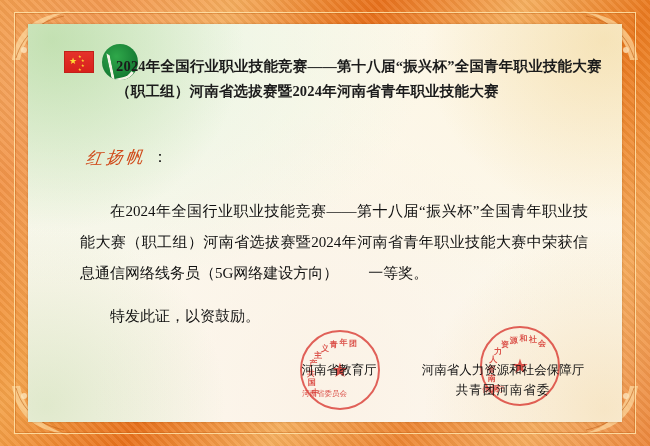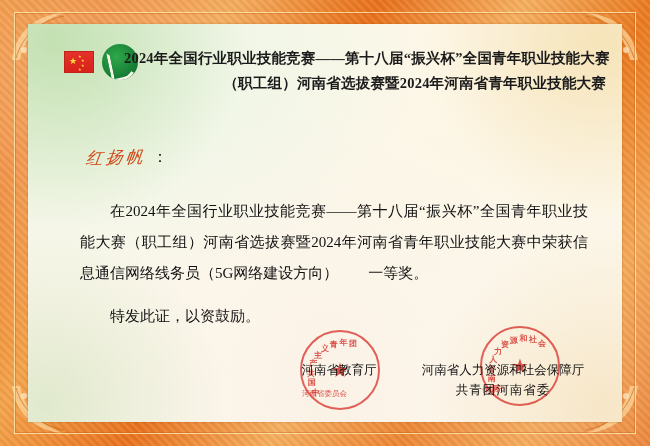--- a/index.html
+++ b/index.html
@@ -156,23 +156,22 @@
     border-top-color: transparent;
     border-right-color: transparent;
     border-radius: 0 0 60% 10%;
     transform: rotate(-12deg);
   }
 
   .title-block {
     position: absolute;
     left: 88px;
     right: 16px;
-    top: 8px;
-    text-align: right;
-    margin-left: 8px;
+    top: 16px;
+    text-align: left;
   }
   .title-line {
     font-family: "Liberation Serif", serif;
     font-weight: bold;
     font-size: 14.5px;
     line-height: 25px;
     color: #1b1b1b;
     letter-spacing: 0.2px;
     white-space: nowrap;
   }

